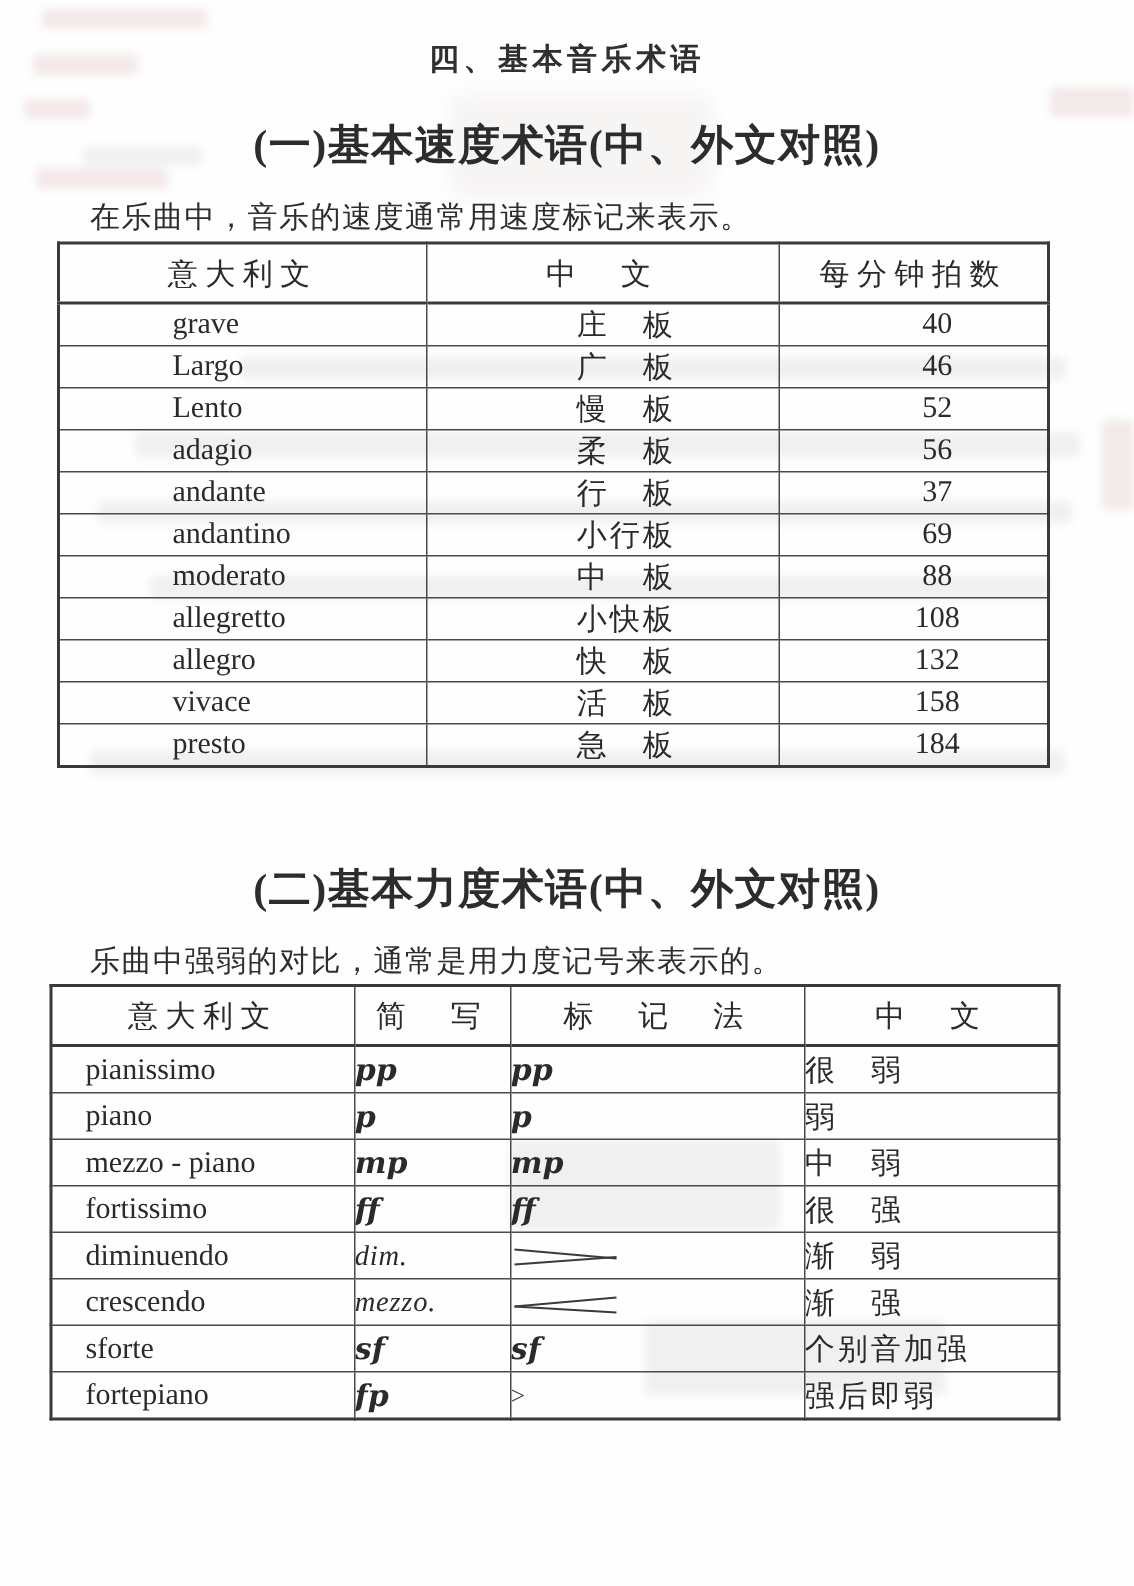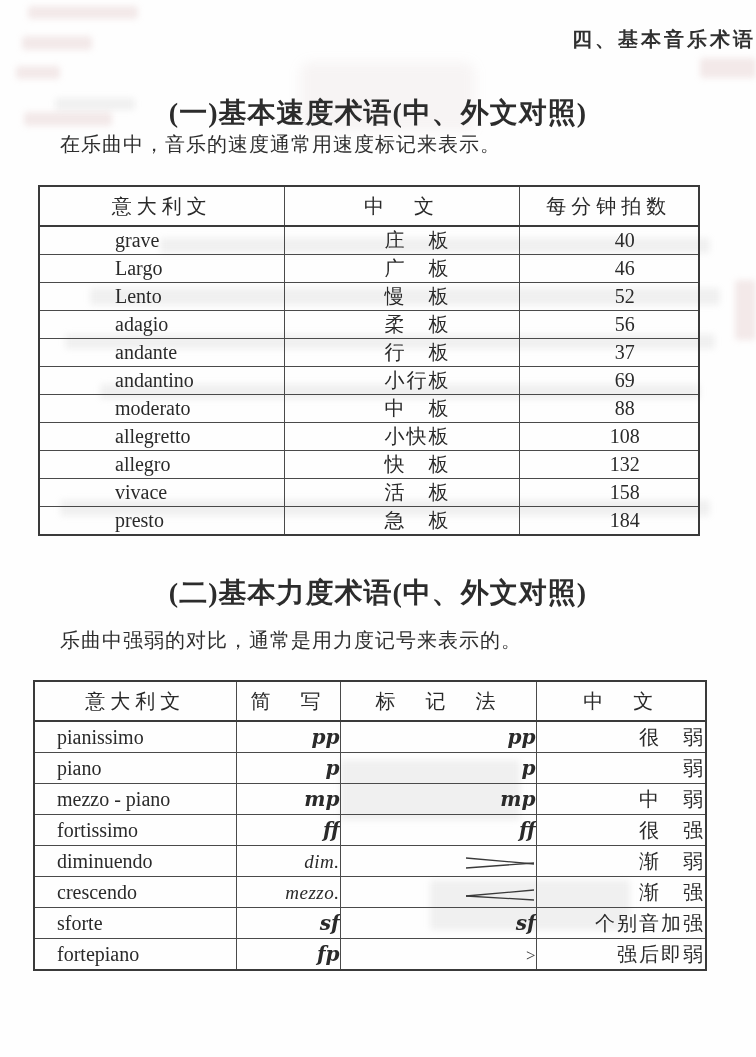--- a/index.html
+++ b/index.html
@@ -7,45 +7,45 @@
     position:relative;width:756px;height:1057px;background:#fefefe;
     font-family:"Liberation Serif","DejaVu Serif",serif;color:#2a2a2a;overflow:hidden;
   }
   
   .bleed{position:absolute;pointer-events:none;filter:blur(3px);border-radius:3px;}
   .bleed.pink{background:rgba(205,160,160,0.22);}
   .bleed.gray{background:rgba(150,150,150,0.13);}
   .bleed.big{background:rgba(190,160,160,0.10);filter:blur(6px);border-radius:10px;}
 
   .doc-header{
-    position:absolute;top:26px;left:0;width:100%;text-align:right;
+    position:absolute;top:26px;left:0;width:100%;text-align:center;
     font-size:20px;font-weight:bold;letter-spacing:3px;color:#303030;
   }
   .sec-title{
     position:absolute;left:0;width:100%;text-align:center;
     font-size:28px;font-weight:bold;letter-spacing:1px;color:#2c2c2c;
   }
-  .sec1-title{top:94px;}
+  .sec1-title{top:78px;}
   .sec2-title{top:574px;}
   .para{
     position:absolute;left:60px;font-size:20px;letter-spacing:1px;color:#2e2e2e;white-space:nowrap;
   }
   .para1{top:131px;}
   .para2{top:627px;}
 
-  table{position:absolute;border-collapse:collapse;table-layout:fixed;background:transparent;margin-top:24px;}
+  table{position:absolute;border-collapse:collapse;table-layout:fixed;background:transparent;}
   .t1{left:38px;top:161px;width:660px;}
   .t2{left:33px;top:656px;width:672px;}
   th,td{border:1.6px solid #4a4a4a;padding:0;overflow:hidden;}
   table{border:2px solid #3a3a3a;}
   thead th{border-bottom:2.6px solid #3a3a3a;font-weight:normal;}
   .t1 th{height:38px;font-size:20px;letter-spacing:5px;text-align:center;}
   .t2 th{height:38px;font-size:20px;letter-spacing:5px;text-align:center;}
   .t1 td{height:26px;font-size:20px;text-align:center;padding-left:32px;}
-  .t2 td{height:30px;font-size:20px;text-align:right;}
+  .t2 td{height:30px;font-size:20px;text-align:left;}
   td.it{text-align:left;}
   .t1 td.it{padding-left:75px;}
   .t2 td.it{padding-left:22px;}
   td.zh{letter-spacing:2px;}
   .dyn{font-family:"DejaVu Serif",serif;font-style:italic;font-weight:bold;font-size:20px;}
   .ital{font-style:italic;font-size:19px;letter-spacing:0.5px;}
   .accent{font-size:17px;color:#3a3a3a;}
   svg.hp line{stroke:#3a3a3a;stroke-width:1.3;}
   svg.hp{vertical-align:middle;}
 

